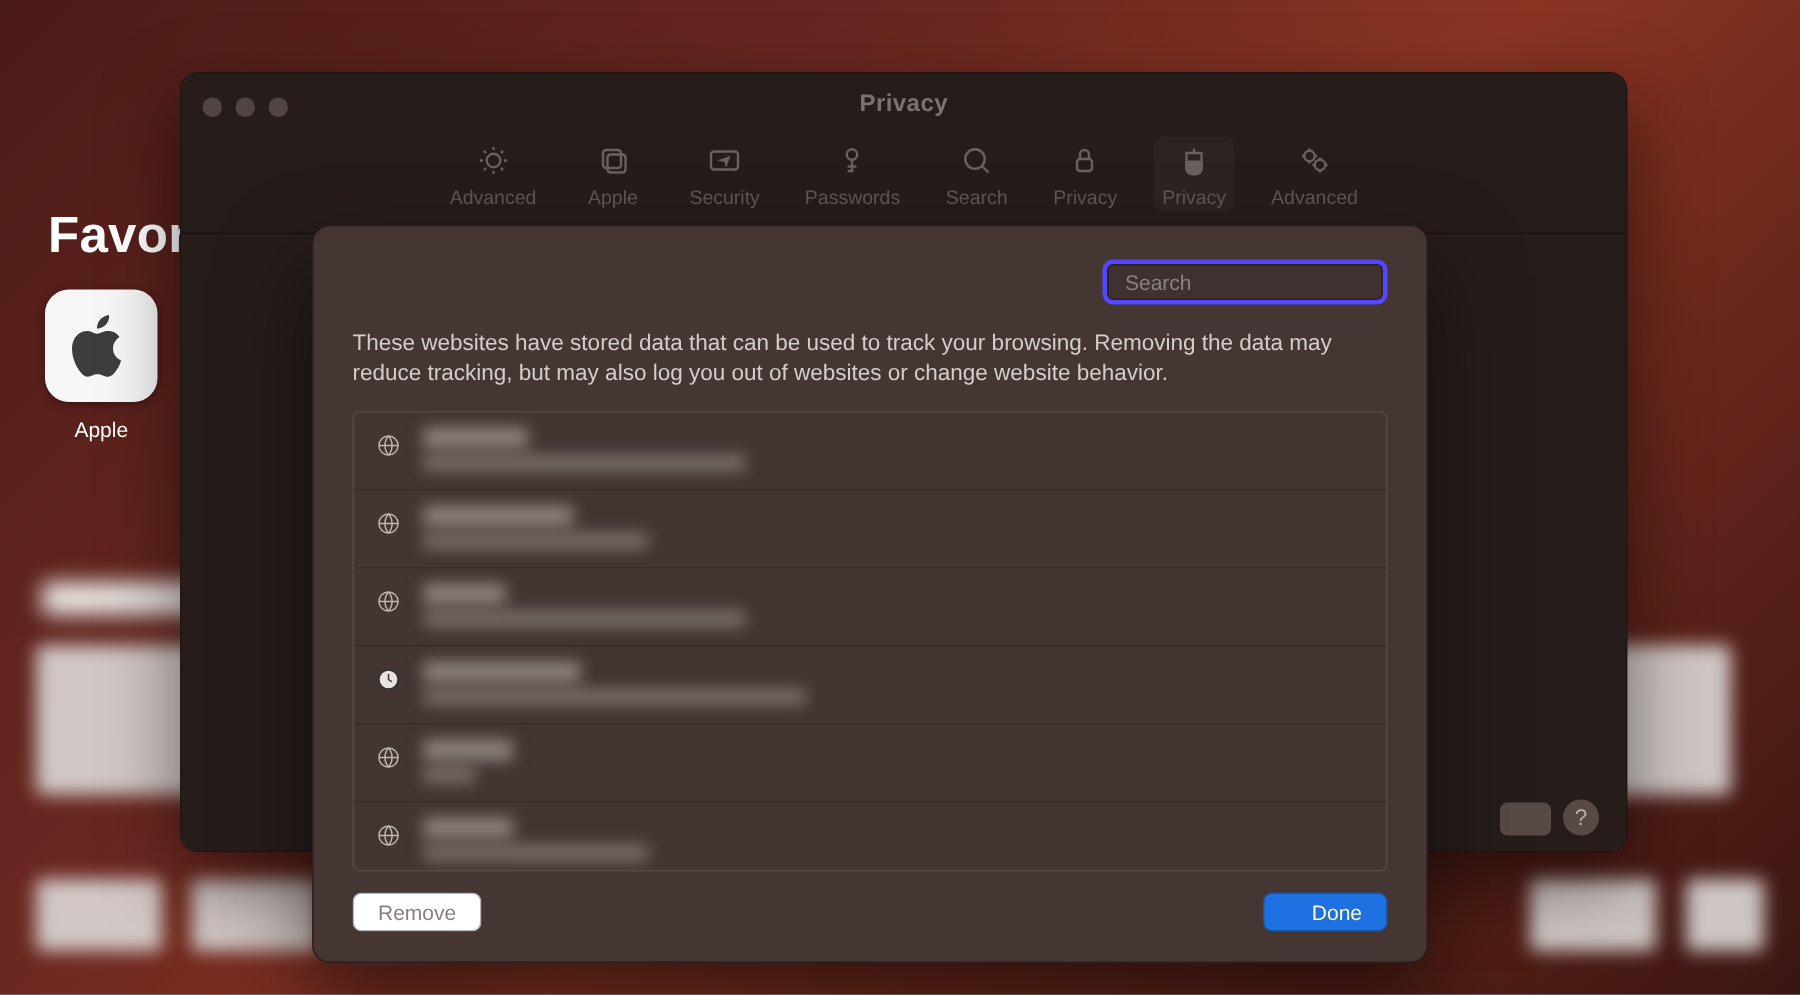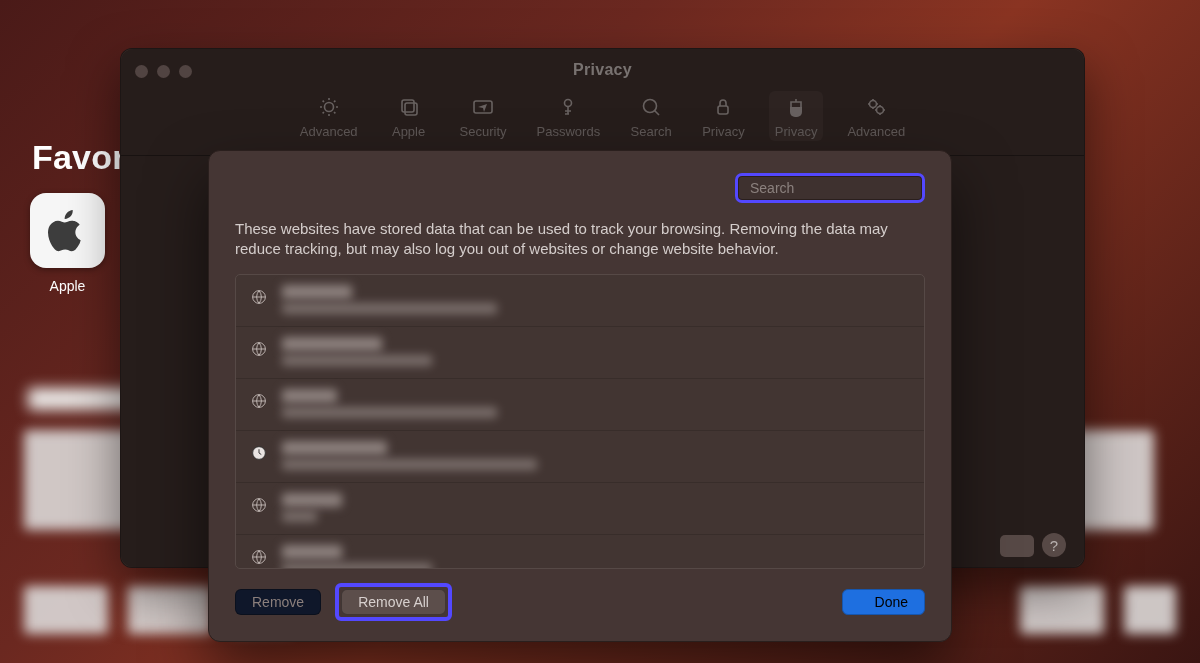--- a/index.html
+++ b/index.html
@@ -116,22 +116,22 @@
     margin-bottom:4px;
   }
   .sheet-footer {
     display:flex; align-items:center; gap:14px; margin-top:14px;
   }
   .btn {
     height:26px; padding:0 16px; border-radius:6px; font-size:14px;
     background:#5c4e4b; color:#d7d0ce; border:1px solid rgba(0,0,0,.3);
     cursor:pointer; display:inline-flex; align-items:center; justify-content:center;
   }
-  .btn.disabled { color:#8b7f7c; background:#0f172a;}
-  .btn.primary { background:#1e6fe0; color:#000000; border-color:#1656ad;padding-left:32px;}
+  .btn.disabled { color:#8b7f7c; background:#ffffff;}
+  .btn.primary { background:#1e6fe0; color:#fef9c3; border-color:#1656ad;padding-left:32px;}
   .highlight-box { border:4px solid #5348ff; border-radius:6px; padding:2px;}
   .spacer { flex:1; }
 </style>
 </head>
 <body>
 
 <div class="start-page">
   <div class="start-heading">Favorites</div>
   <div class="bookmark">
     <div class="tile">
@@ -305,19 +305,16 @@
           </svg></div>
         <div class="site-text">
           <div class="blur-line" style="width:60px"></div>
           <div class="blur-line" style="width:150px;height:11px;opacity:.75"></div>
         </div>
       </div>
     </div>
 
   <div class="sheet-footer">
     <button class="btn disabled">Remove</button>
-    <span class="highlight-box">
-      <button class="btn">Remove All</button>
-    </span>
     <span class="spacer"></span>
     <button class="btn primary">Done</button>
   </div>
 </div>
 
 </body></html>

